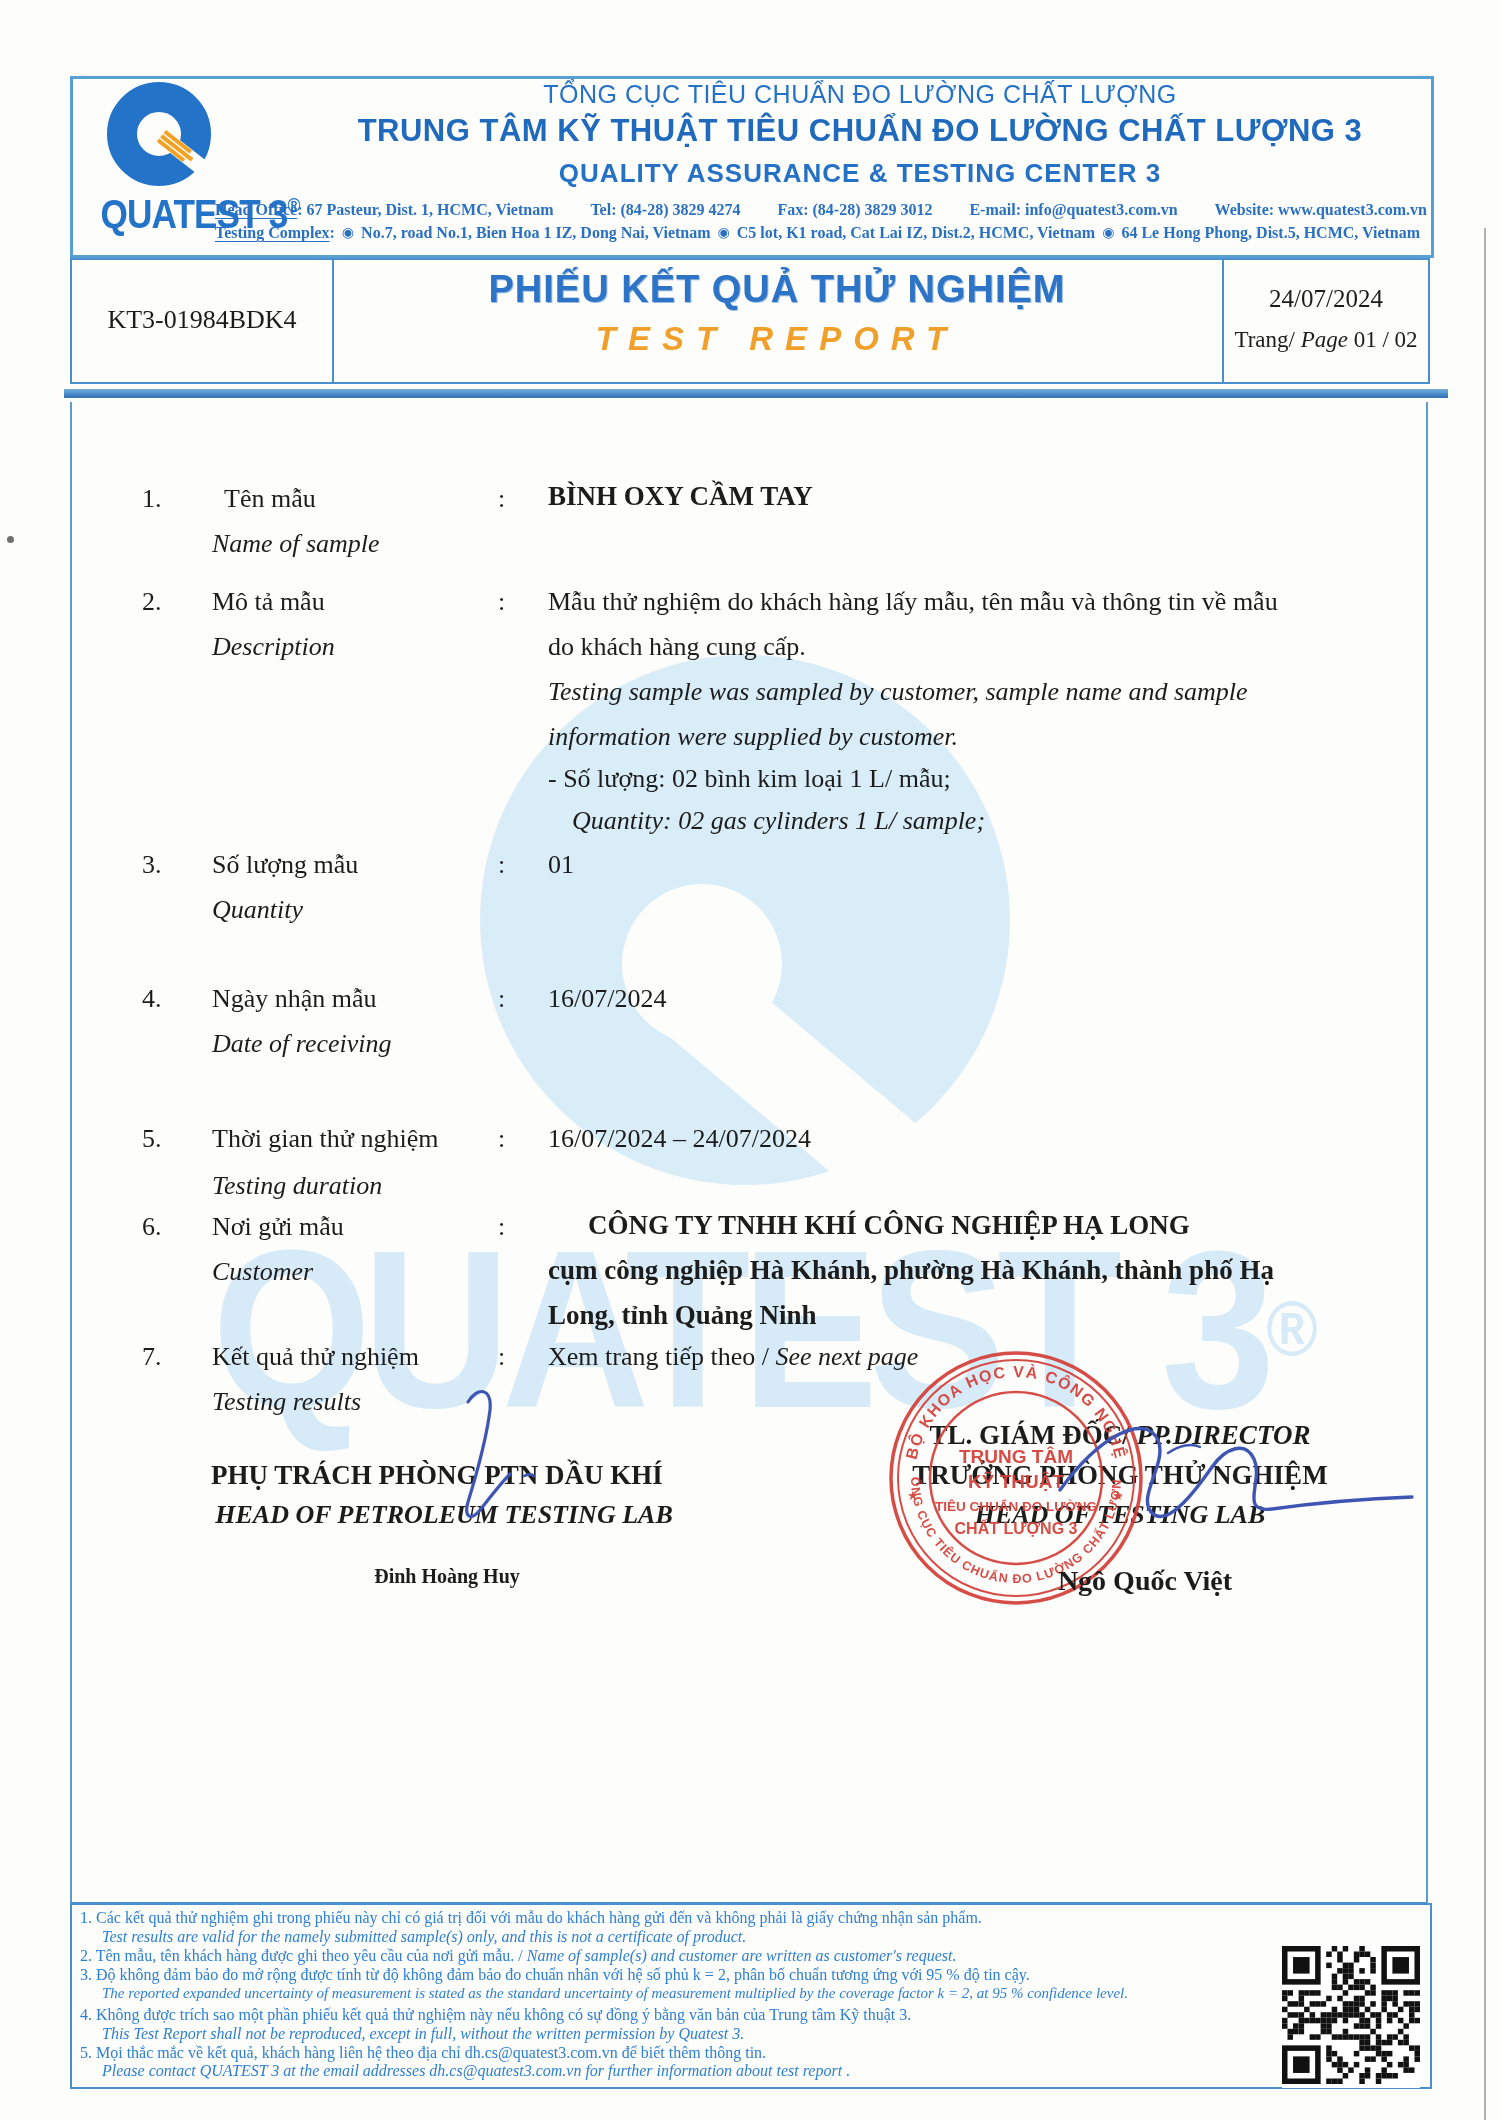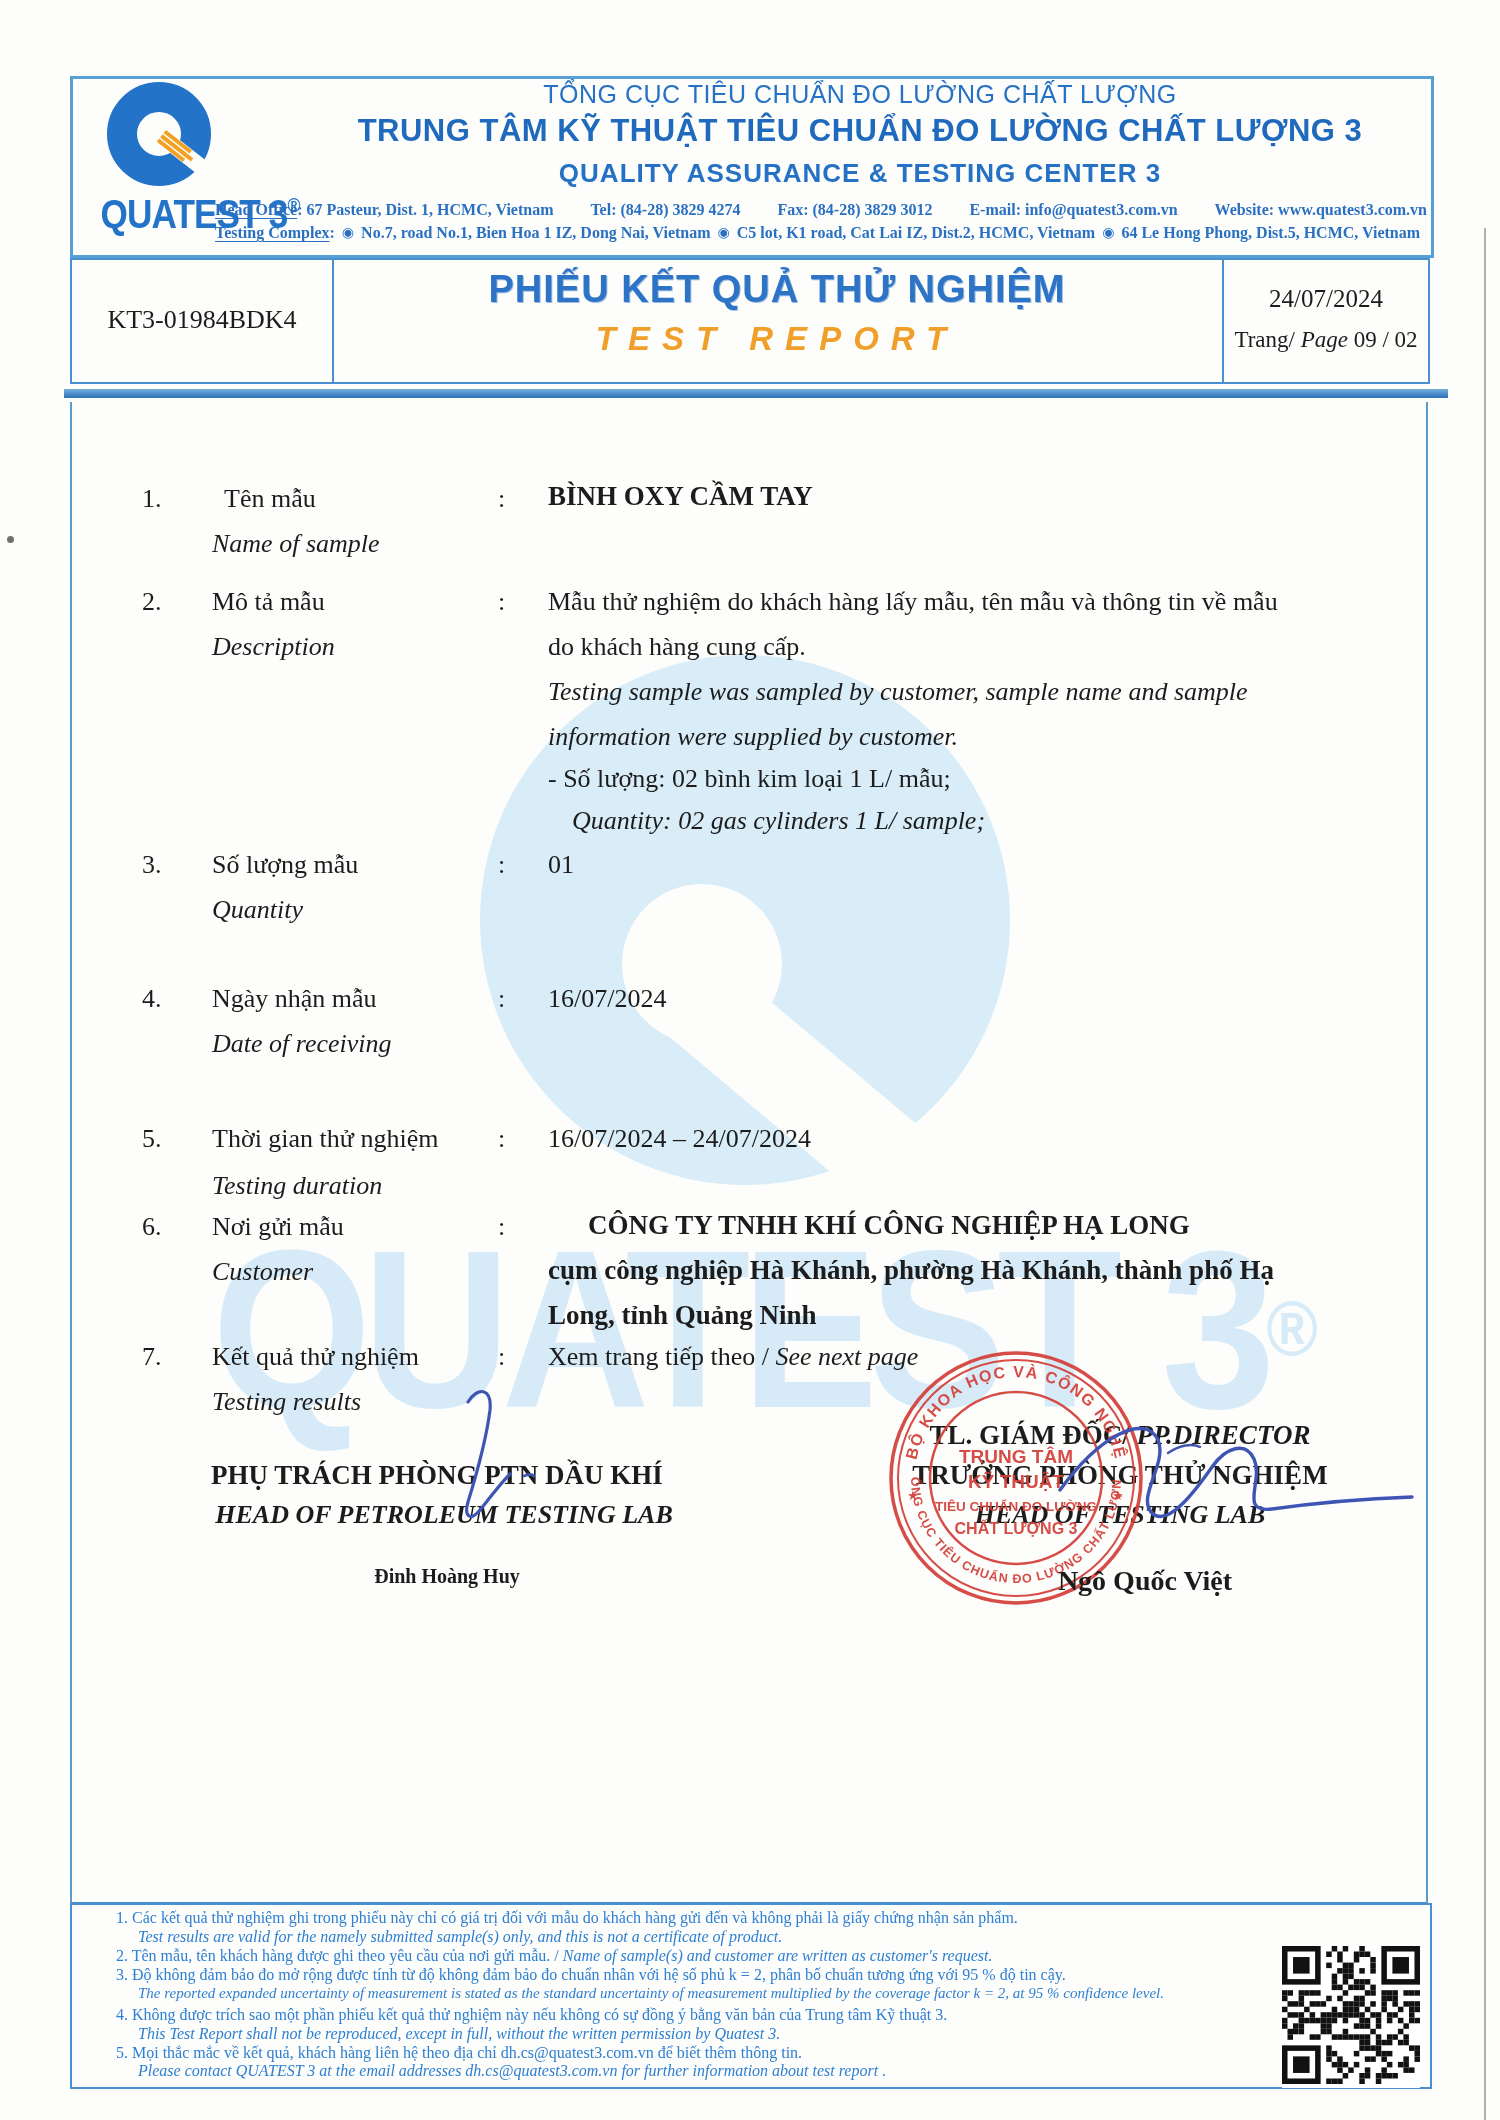--- a/index.html
+++ b/index.html
@@ -25,21 +25,21 @@
   .org3{left:340px;top:158px;width:1040px;font-size:26px;color:#2571c5;letter-spacing:1px;}
   .addr{left:215px;width:1212px;font-size:16px;font-weight:600;color:#2a70c2;}
   .addr u{text-underline-offset:3px;}
   .pin{font-size:14px;position:relative;top:-1px;}
   
   .lbl{font-size:26px;}
   .sub{font-size:26px;font-style:italic;}
   .val{font-size:26px;}
   .valb{font-size:27px;font-weight:bold;}
   
-  .fnote{font-size:16px;color:#2d7fd2;margin-left:36px;}
+  .fnote{font-size:16px;color:#2d7fd2;}
   .z0{z-index:0;} .z2{z-index:2;} .z3{z-index:3;} .z4{z-index:4;}
   .wm-circle{left:480px;top:655px;width:530px;height:530px;border-radius:50%;background:#d9edf8;}
   .wm-tail{left:690px;top:948px;width:310px;height:92px;background:#fdfdfb;transform:rotate(40deg);transform-origin:0 50%;}
   .wm-hole{left:622px;top:884px;width:160px;height:160px;border-radius:50%;background:#fdfdfb;}
   .wm-text{left:212px;top:1216px;width:1180px;font-size:205px;font-weight:bold;color:#d6ebf7;
            letter-spacing:-9px;transform:scaleY(1.1);transform-origin:top left;line-height:1;}
   .wm-reg{font-size:70px;vertical-align:48px;letter-spacing:0;}
   .scan-line{left:1484px;top:228px;width:2px;height:1892px;background:#979797;opacity:.75;}
   .speck{left:7px;top:536px;width:7px;height:7px;border-radius:50%;background:#4c4c4c;opacity:.8;}
 </style>
@@ -93,21 +93,21 @@
     <span>64 Le Hong Phong, Dist.5, HCMC, Vietnam</span>
   </div>
 
   <div class="abs title-table z2"></div>
   <div class="abs tt-div1 z2"></div>
   <div class="abs tt-div2 z2"></div>
   <div class="abs z2 ctr nw" style="left:76px;top:305px;width:252px;font-size:26px;">KT3-01984BDK4</div>
   <div class="abs z2 sans b ctr nw" style="left:336px;top:268px;width:882px;font-size:38px;color:#2e74c6;letter-spacing:1px;text-shadow:1px 1px 0 #9bbce0;">PHIẾU KẾT QUẢ THỬ NGHIỆM</div>
   <div class="abs z2 sans b it ctr nw" style="left:336px;top:320px;width:882px;font-size:33px;color:#f0a02a;letter-spacing:12px;">TEST REPORT</div>
   <div class="abs z2 ctr nw" style="left:1226px;top:285px;width:200px;font-size:25px;">24/07/2024</div>
-  <div class="abs z2 ctr nw" style="left:1226px;top:327px;width:200px;font-size:23px;"><span>Trang/</span> <span class="it">Page</span> <span>09 / 02</span></div>
+  <div class="abs z2 ctr nw" style="left:1226px;top:327px;width:200px;font-size:23px;"><span>Trang/</span> <span class="it">Page</span> <span>01 / 02</span></div>
 
   <div class="abs blue-band z2"></div>
   <div class="abs body-box z2"></div>
 
   <div class="abs z2 lbl nw" style="left:142px;top:484px;">1.</div>
   <div class="abs z2 lbl nw" style="left:224px;top:484px;">Tên mẫu</div>
   <div class="abs z2 sub nw" style="left:212px;top:529px;">Name of sample</div>
   <div class="abs z2 lbl nw" style="left:498px;top:484px;">:</div>
   <div class="abs z2 valb nw" style="left:548px;top:481px;">BÌNH OXY CẦM TAY</div>
 

